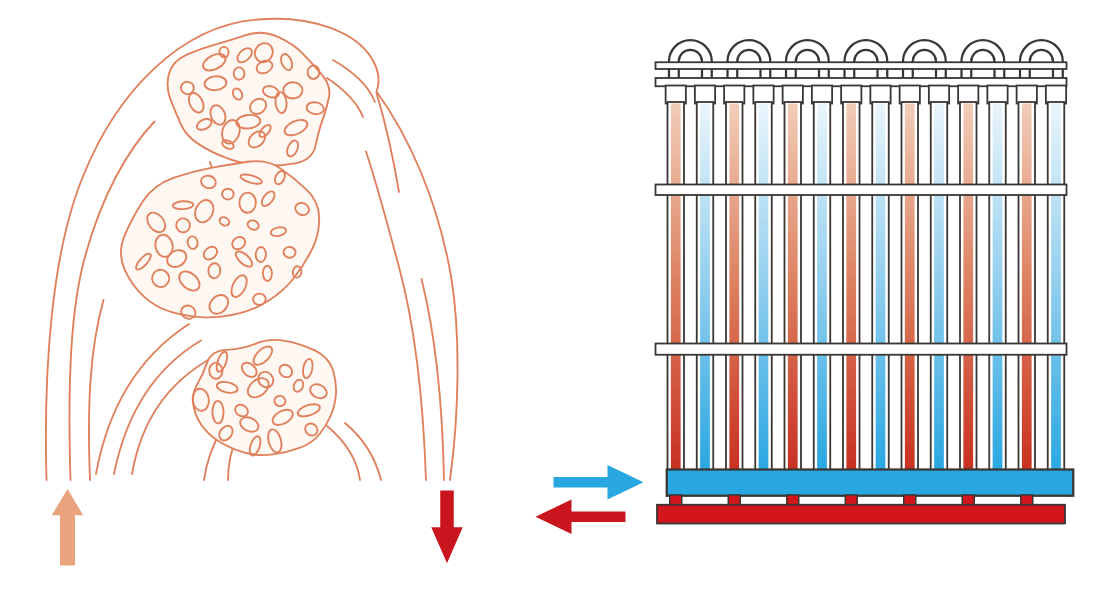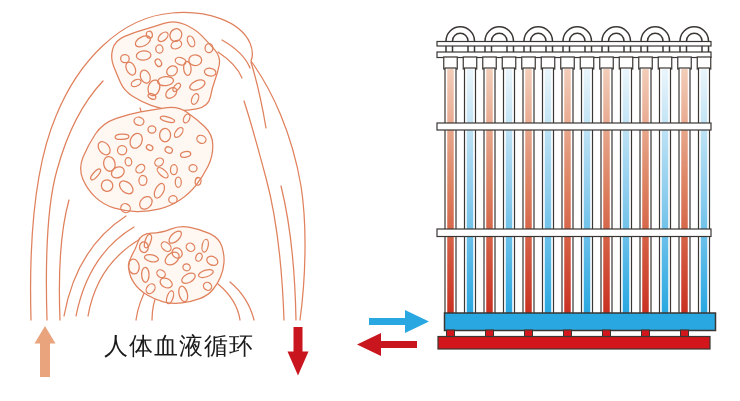--- a/index.html
+++ b/index.html
@@ -223,14 +223,13 @@
           <stop offset="1" stop-color="#C93021"></stop>
         </linearGradient>
         <linearGradient id="gradBlue" x1="0" y1="0" x2="0" y2="1">
           <stop offset="0" stop-color="#EAF5FB"></stop>
           <stop offset="0.5" stop-color="#90CEEE"></stop>
           <stop offset="1" stop-color="#29A7E1"></stop>
         </linearGradient>
       </defs>
     </svg>
 
-  <div class="caption">人体血液循环</div>
 </div>
 
 </body></html>

